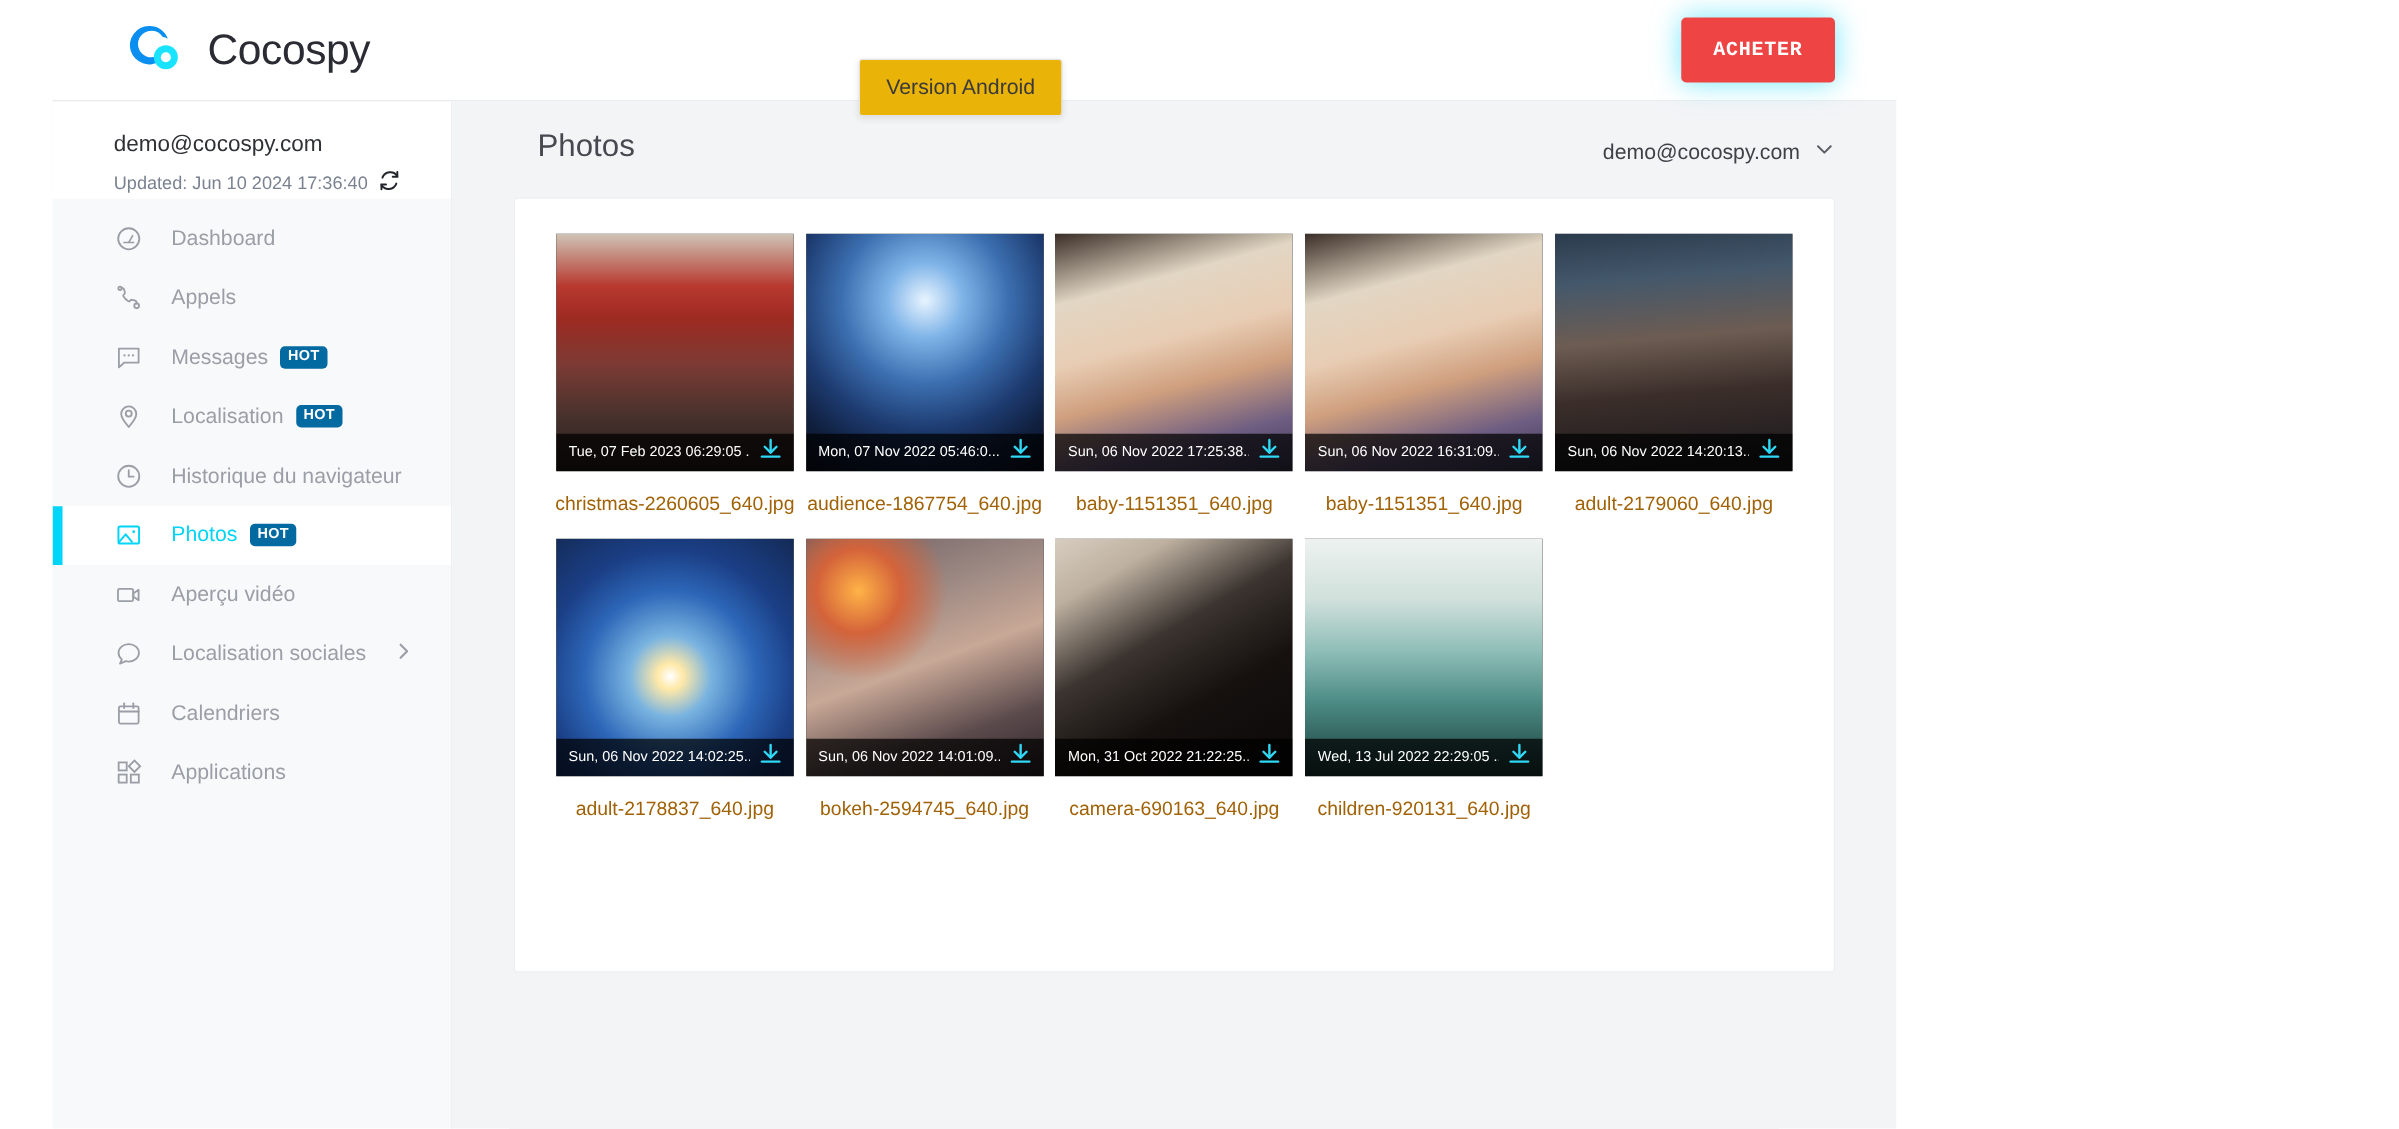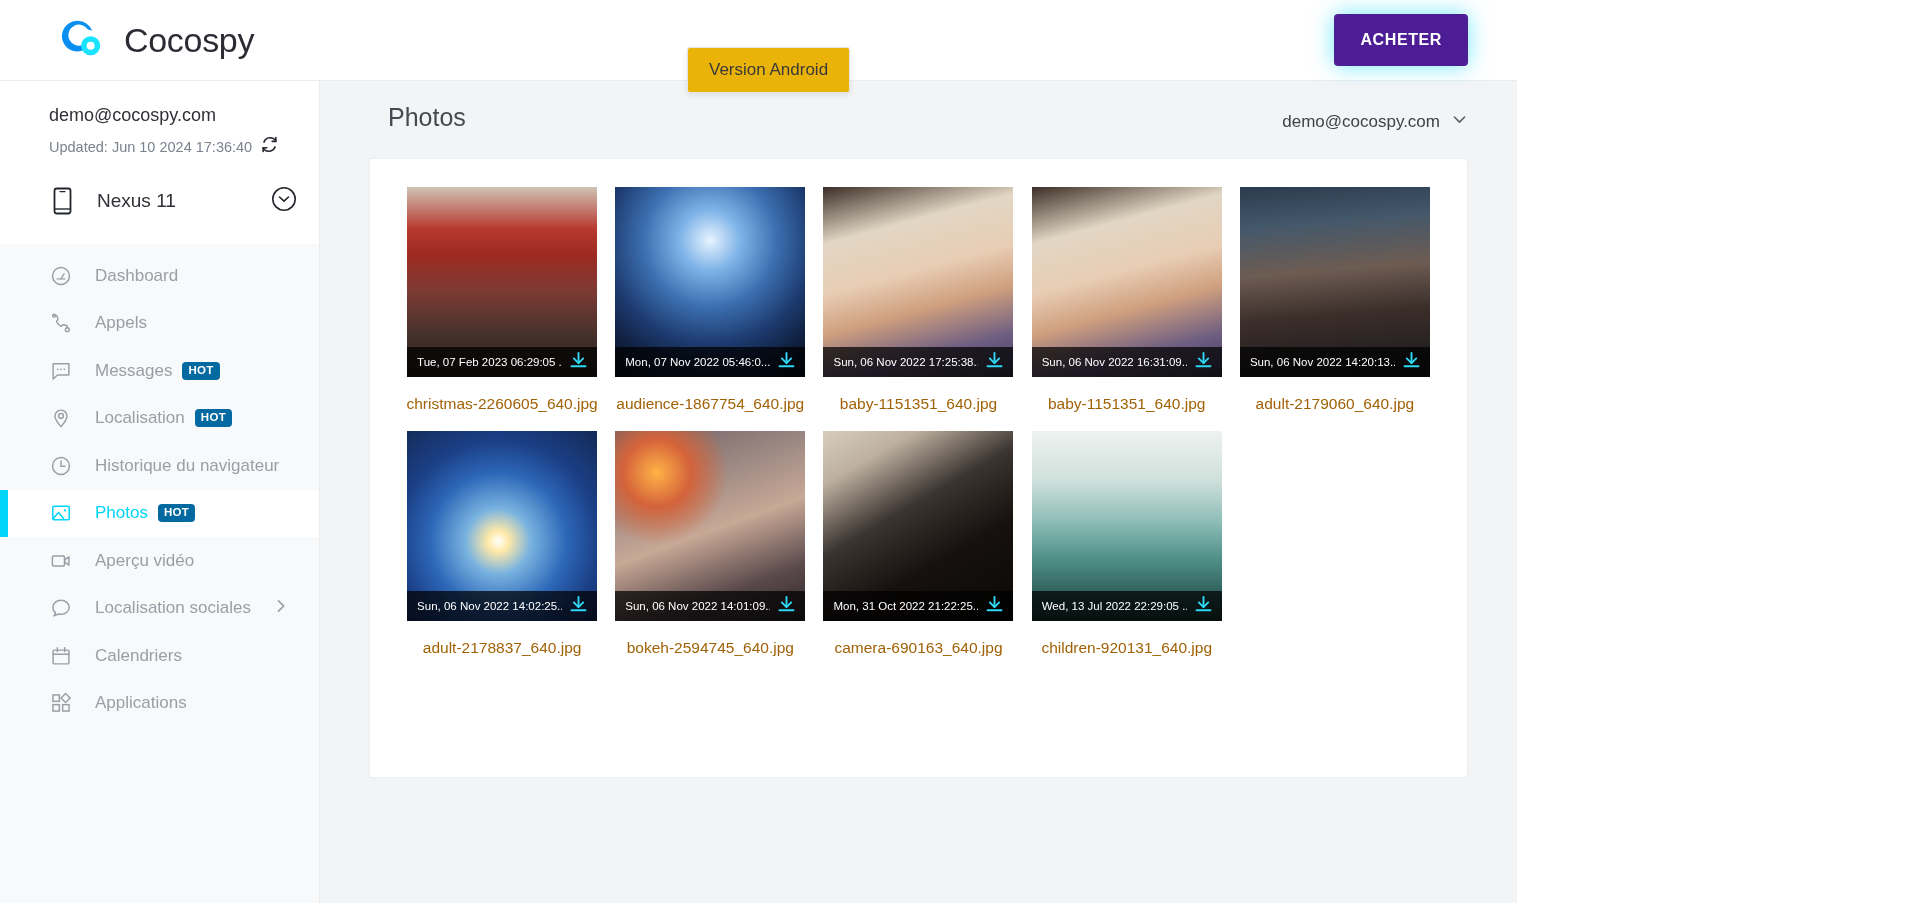--- a/index.html
+++ b/index.html
@@ -2,21 +2,21 @@
 <html><head>
 <meta charset="utf-8">
 <style>
   * { box-sizing: border-box; margin: 0; padding: 0; }
   html, body {
     width: 1919px; height: 903px;
     font-family: "Liberation Sans", sans-serif;
     background: #ffffff;
     overflow: hidden;
   }
-  .app { position: relative; width: 1517px; height: 903px; display: flex; flex-direction: column; }
+  .app { position: relative; width: 1517px; height: 903px; display: flex; flex-direction: column; padding-left: 42px; }
 
   
   .topbar {
     position: relative;
     height: 81px;
     min-height: 81px;
     background: #ffffff;
     border-bottom: 1px solid #e9ecef;
     display: flex;
     align-items: center;
@@ -26,32 +26,32 @@
   .brand { display: flex; align-items: center; gap: 18px; }
   .brand-logo { width: 46px; height: 46px; display: block; }
   .brand-name {
     font-size: 34px;
     color: #2b2b33;
     letter-spacing: -0.3px;
     font-weight: 400;
   }
   .topbar-right { margin-left: auto; padding-right: 49px; display: flex; align-items: center; }
   .buy-btn {
-    background: #4c1d95;
+    background: #ef4444;
     color: #ffffff;
     border: none;
     border-radius: 4px;
     font-size: 16px;
     font-weight: 700;
     letter-spacing: 0.6px;
     padding: 0 26px;
     height: 52px;
     cursor: pointer;
     box-shadow: 0 0 22px rgba(0, 213, 247, 0.55);
-    font-family: Liberation Sans, sans-serif;
+    font-family: Liberation Mono, monospace;
   }
 
   
   .tooltip {
     position: absolute;
     left: 687px;
     top: 47px;
     background: #eab308;
     border: 1px solid #e4e4e4;
     border-radius: 3px;
@@ -225,36 +225,20 @@
             <svg width="19" height="19" viewBox="0 0 24 24" fill="none" stroke="#22262c" stroke-width="2" stroke-linecap="round">
               <path d="M20 7.5A8.4 8.4 0 0 0 5 9"></path>
               <path d="M4 16.5A8.4 8.4 0 0 0 19 15"></path>
               <path d="M20 3.2V8h-4.6"></path>
               <path d="M4 20.8V16h4.6"></path>
             </svg>
           </span>
         </div>
       </div>
 
-      <div class="device-row">
-        <span class="device-icon">
-          <svg width="21" height="28" viewBox="0 0 20 28" fill="none" stroke="#22262c" stroke-width="1.8">
-            <rect x="2" y="1.5" width="16" height="25" rx="2.2"></rect>
-            <line x1="7.5" y1="4.6" x2="12.5" y2="4.6" stroke-width="1.4" stroke-linecap="round"></line>
-            <line x1="2.2" y1="22" x2="17.8" y2="22" stroke-width="1.4"></line>
-          </svg>
-        </span>
-        <span class="device-name">Nexus 11</span>
-        <span class="device-caret">
-          <svg width="26" height="26" viewBox="0 0 26 26" fill="none" stroke="#22262c" stroke-width="1.6">
-            <circle cx="13" cy="13" r="11.2"></circle>
-            <polyline points="8.5,11 13,15.2 17.5,11" stroke-linecap="round" stroke-linejoin="round"></polyline>
-          </svg>
-        </span>
-      </div>
 
       <div class="nav">
 
         <div class="nav-item">
           <span class="nav-ico">
             <svg width="22" height="22" viewBox="0 0 24 24" fill="none" stroke="currentColor" stroke-width="1.6">
               <circle cx="12" cy="12" r="9.2"></circle>
               <line x1="7.2" y1="15.2" x2="16.8" y2="15.2" stroke-width="1.3"></line>
               <line x1="12" y1="15.2" x2="15.4" y2="9.4" stroke-width="1.4" stroke-linecap="round"></line>
             </svg>

